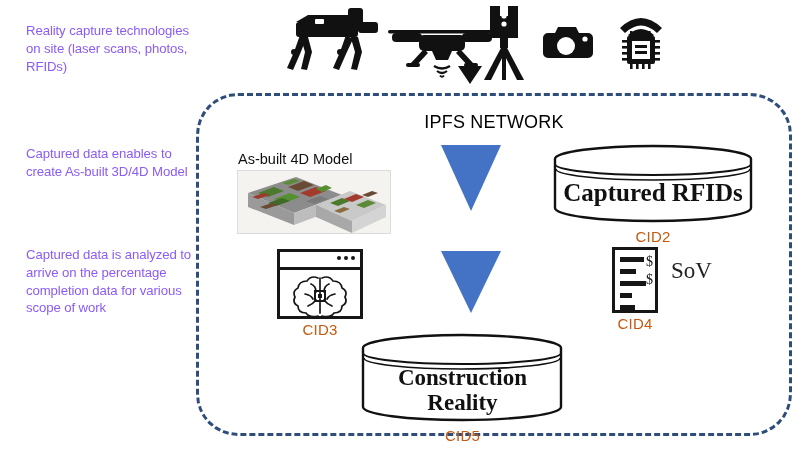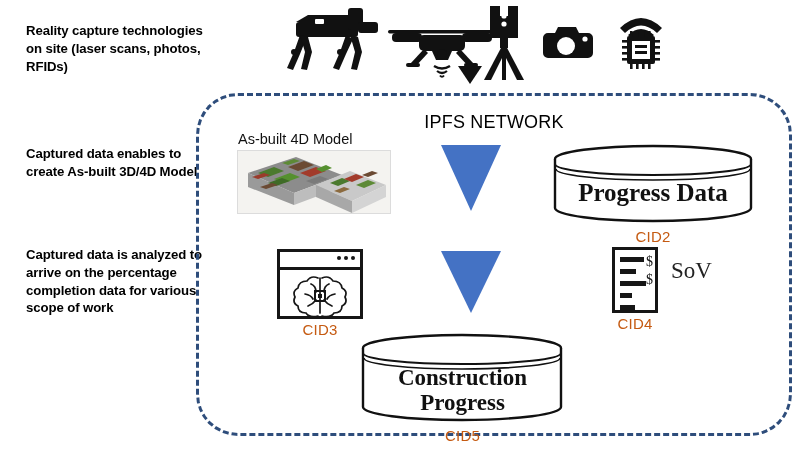--- a/index.html
+++ b/index.html
@@ -16,23 +16,22 @@
     color: #1a1a1a;
   }
 
   
   .note {
     position: absolute;
     left: 26px;
     width: 180px;
     font-size: 13.2px;
     line-height: 1.35;
-    color: #000000;
+    color: #8b5cf6;
     letter-spacing: -0.1px;
-    font-weight: bold;
   }
   #note-capture { top: 22px; }
   #note-model   { top: 145px; }
   #note-analysis{ top: 246px; }
 
   
   .device-row {
     position: absolute;
     left: 274px;
     top: 2px;
@@ -82,20 +81,21 @@
     text-align: center;
     font-size: 15px;
     color: #c55a11;
     margin-top: 2px;
     letter-spacing: 0.2px;
   }
   .node-caption {
     font-size: 14.5px;
     color: #111;
     white-space: nowrap;
+    margin-top: 20px;
   }
 
   
   #node-model { left: 237px; top: 131px; width: 160px; }
   #node-model .node-caption { margin-bottom: 3px; margin-left: 1px; }
   .model-thumb {
     width: 152px;
     height: 62px;
     border: 1px solid #dcdcdc;
     background: #f3f2ef;
@@ -357,21 +357,21 @@
 </div>
 
 <div class="node" id="node-captured">
   <div class="cyl-wrap">
     <svg width="202" height="82" viewBox="0 0 202 82">
       <ellipse cx="101" cy="15" rx="98" ry="13" fill="#fff" stroke="#111" stroke-width="2.4"></ellipse>
       <path d="M3 15 L3 64 a98 13 0 0 0 196 0 L199 15" fill="#fff" stroke="#111" stroke-width="2.4"></path>
       <path d="M3 20 a98 11 0 0 0 196 0" fill="none" stroke="#111" stroke-width="2"></path>
       <path d="M4 25 a97 11 0 0 0 194 0" fill="none" stroke="#111" stroke-width="1.6"></path>
     </svg>
-    <div class="cyl-text" style="top:36px; font-size:25px;">Progress Data</div>
+    <div class="cyl-text" style="top:36px; font-size:25px;">Captured RFIDs</div>
   </div>
   <div class="node-label-cid">CID2</div>
 </div>
 
 <div class="node" id="node-ai">
   <div class="browser-box">
     <div class="browser-bar">
       <div class="browser-dots">
           <i></i>
           <i></i>
@@ -419,16 +419,16 @@
 
 <div class="node" id="node-progress">
   <div class="cyl-wrap">
     <svg width="205" height="92" viewBox="0 0 205 92">
       <ellipse cx="102" cy="15" rx="99" ry="13" fill="#fff" stroke="#111" stroke-width="2.4"></ellipse>
       <path d="M3 15 L3 74 a99 13 0 0 0 198 0 L201 15" fill="#fff" stroke="#111" stroke-width="2.4"></path>
       <path d="M3 20 a99 11 0 0 0 198 0" fill="none" stroke="#111" stroke-width="2"></path>
       <path d="M4 25 a98 11 0 0 0 196 0" fill="none" stroke="#111" stroke-width="1.6"></path>
     </svg>
     <div class="cyl-text" style="top:33px; font-size:23px;">Construction</div>
-    <div class="cyl-text" style="top:58px; font-size:23px;">Progress</div>
+    <div class="cyl-text" style="top:58px; font-size:23px;">Reality</div>
   </div>
   <div class="node-label-cid">CID5</div>
 </div>
 
 </body></html>

